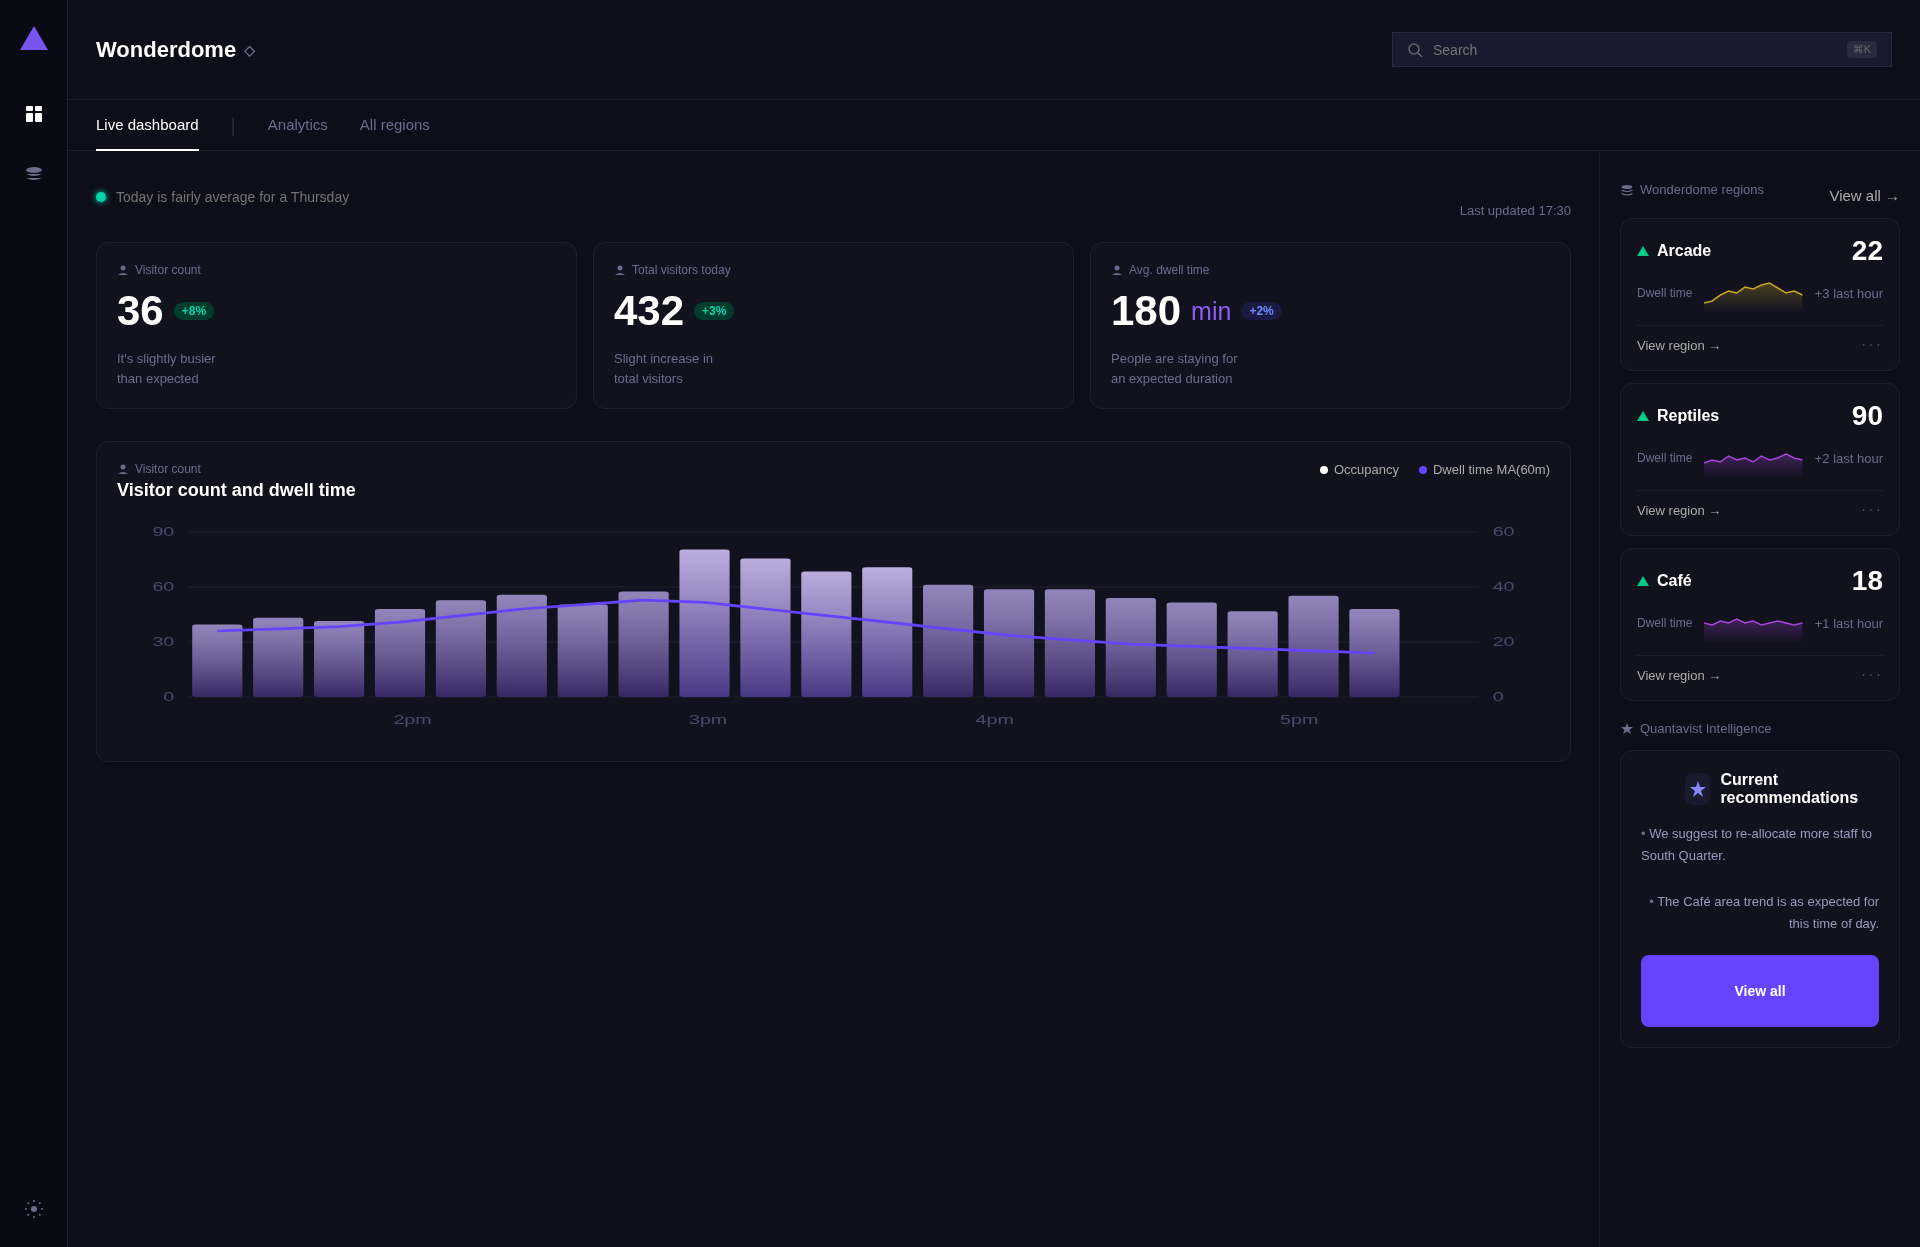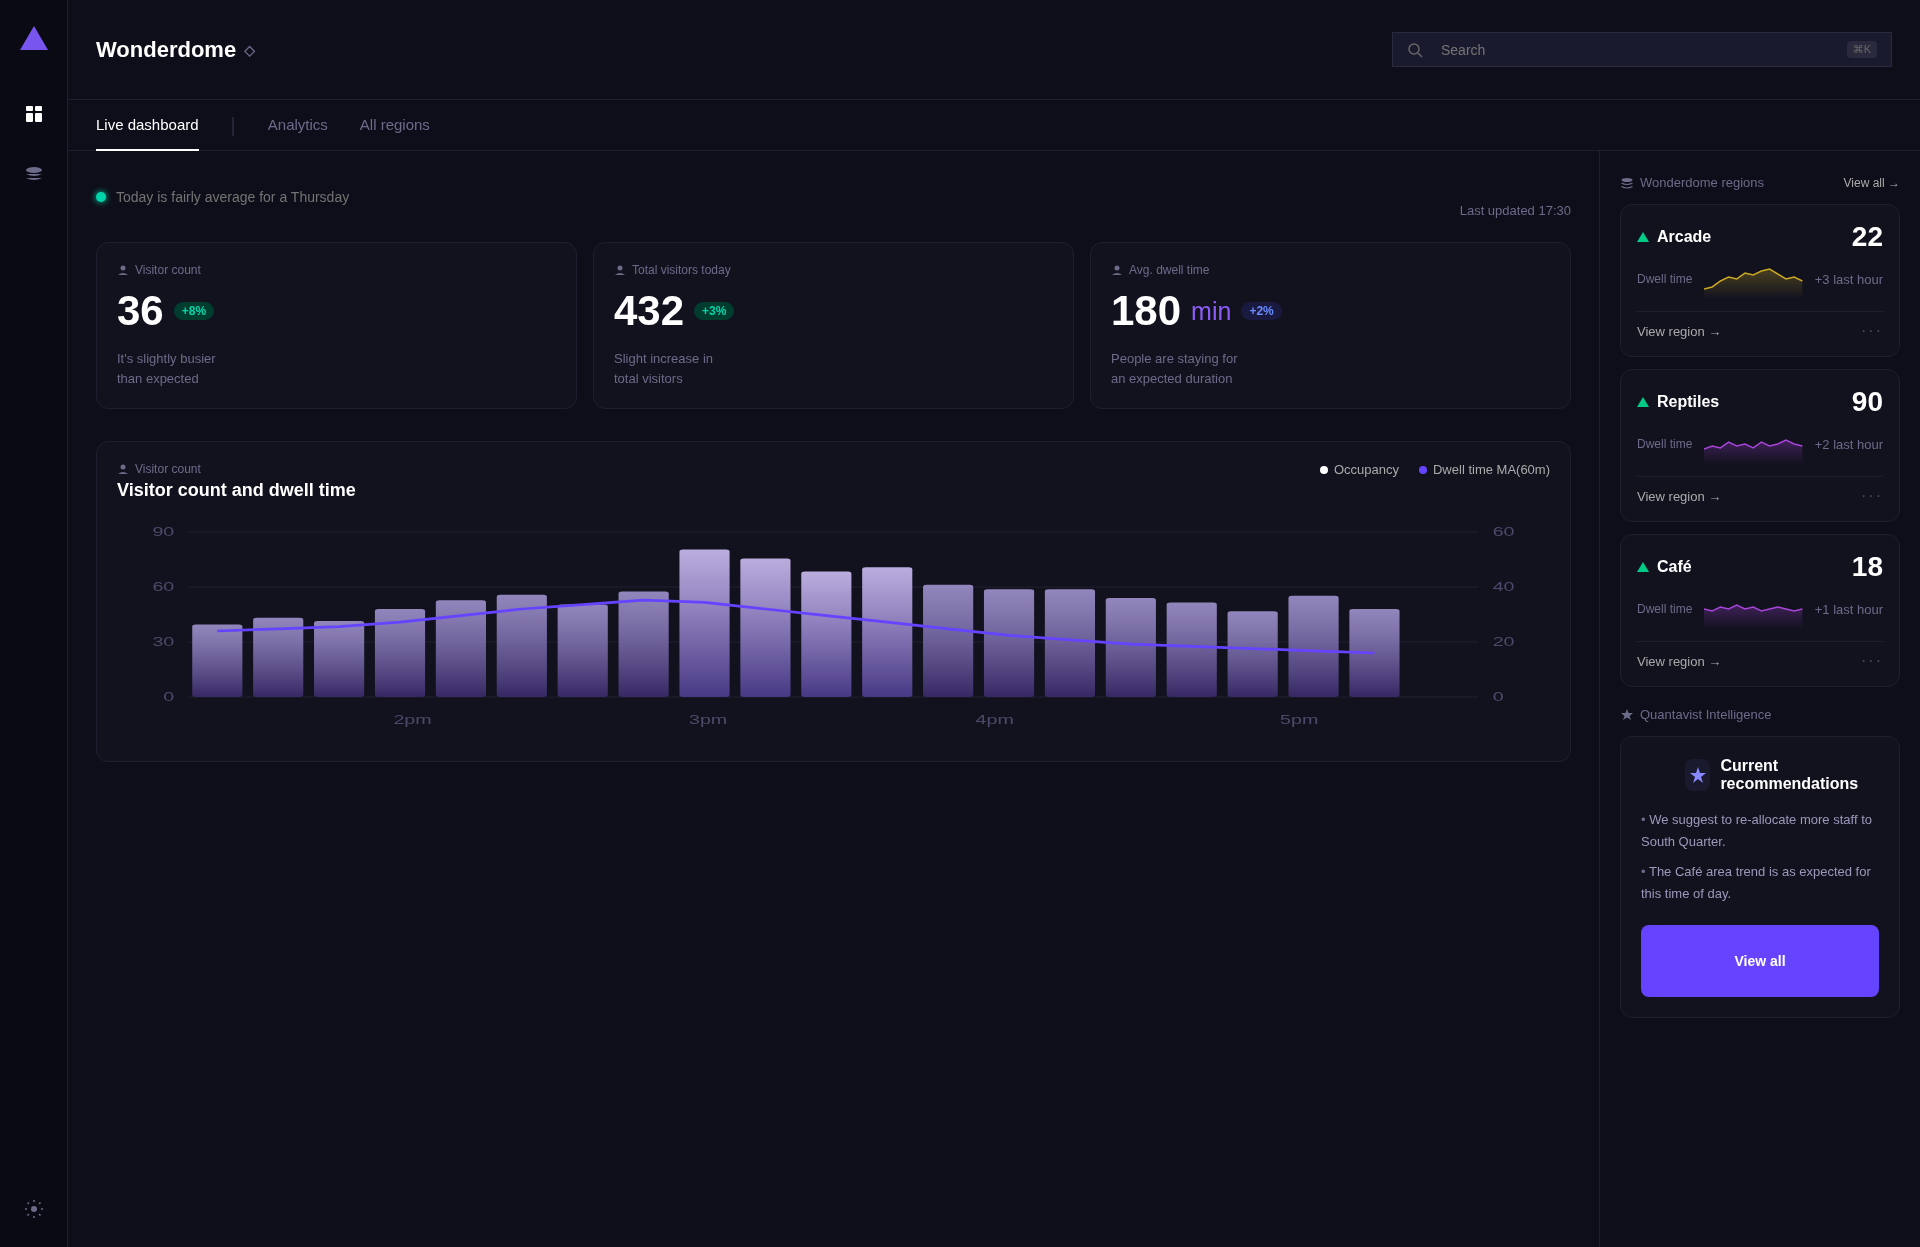--- a/index.html
+++ b/index.html
@@ -85,21 +85,21 @@
       cursor: pointer;
     }
     .header-search {
       margin-left: auto;
       display: flex;
       align-items: center;
       background: #1a1a2e;
       border: 1px solid #2a2a3e;
       border-radius: 0;
       padding: 8px 14px;
-      gap: 18px;
+      gap: 10px;
       width: 500px;
     }
     .header-search input {
       background: none;
       border: none;
       outline: none;
       color: #aaa;
       font-size: 14px;
       flex: 1;
     }
@@ -298,26 +298,27 @@
     .panel-section-title {
       font-size: 13px;
       color: #6b6b8a;
       margin-bottom: 14px;
       display: flex;
       align-items: center;
       justify-content: space-between;
       gap: 6px;
     }
     .view-all-link {
-      font-size: 12px;
+      font-size: 15px;
       color: #aaa;
       cursor: pointer;
       display: flex;
       align-items: center;
       gap: 4px;
+      margin-top: 12px;
     }
 
     
     .region-card {
       background: #12121f;
       border: 1px solid #1e1e2e;
       border-radius: 12px;
       padding: 16px;
       margin-bottom: 12px;
     }
@@ -783,21 +784,21 @@
             <div class="intelligence-icon">
               <svg width="18" height="18" viewBox="0 0 18 18" fill="#8888ff">
                 <path d="M9 1 L11 7 L17 7 L12 11 L14 17 L9 13 L4 17 L6 11 L1 7 L7 7 Z"></path>
               </svg>
             </div>
             <span class="intelligence-title">Current recommendations</span>
           </div>
           <div class="intelligence-body">
             <ul>
               <li>We suggest to re-allocate more staff to South Quarter.</li>
-              <li style="margin-top:8px;">The Café area trend is as expected for this time of day.</li>
+              <li style="margin-top:24px;text-align:right;">The Café area trend is as expected for this time of day.</li>
             </ul>
           </div>
           <button class="view-all-btn">View all</button>
         </div>
       </div>
 
     </div>
   </div>
 </div>
 

